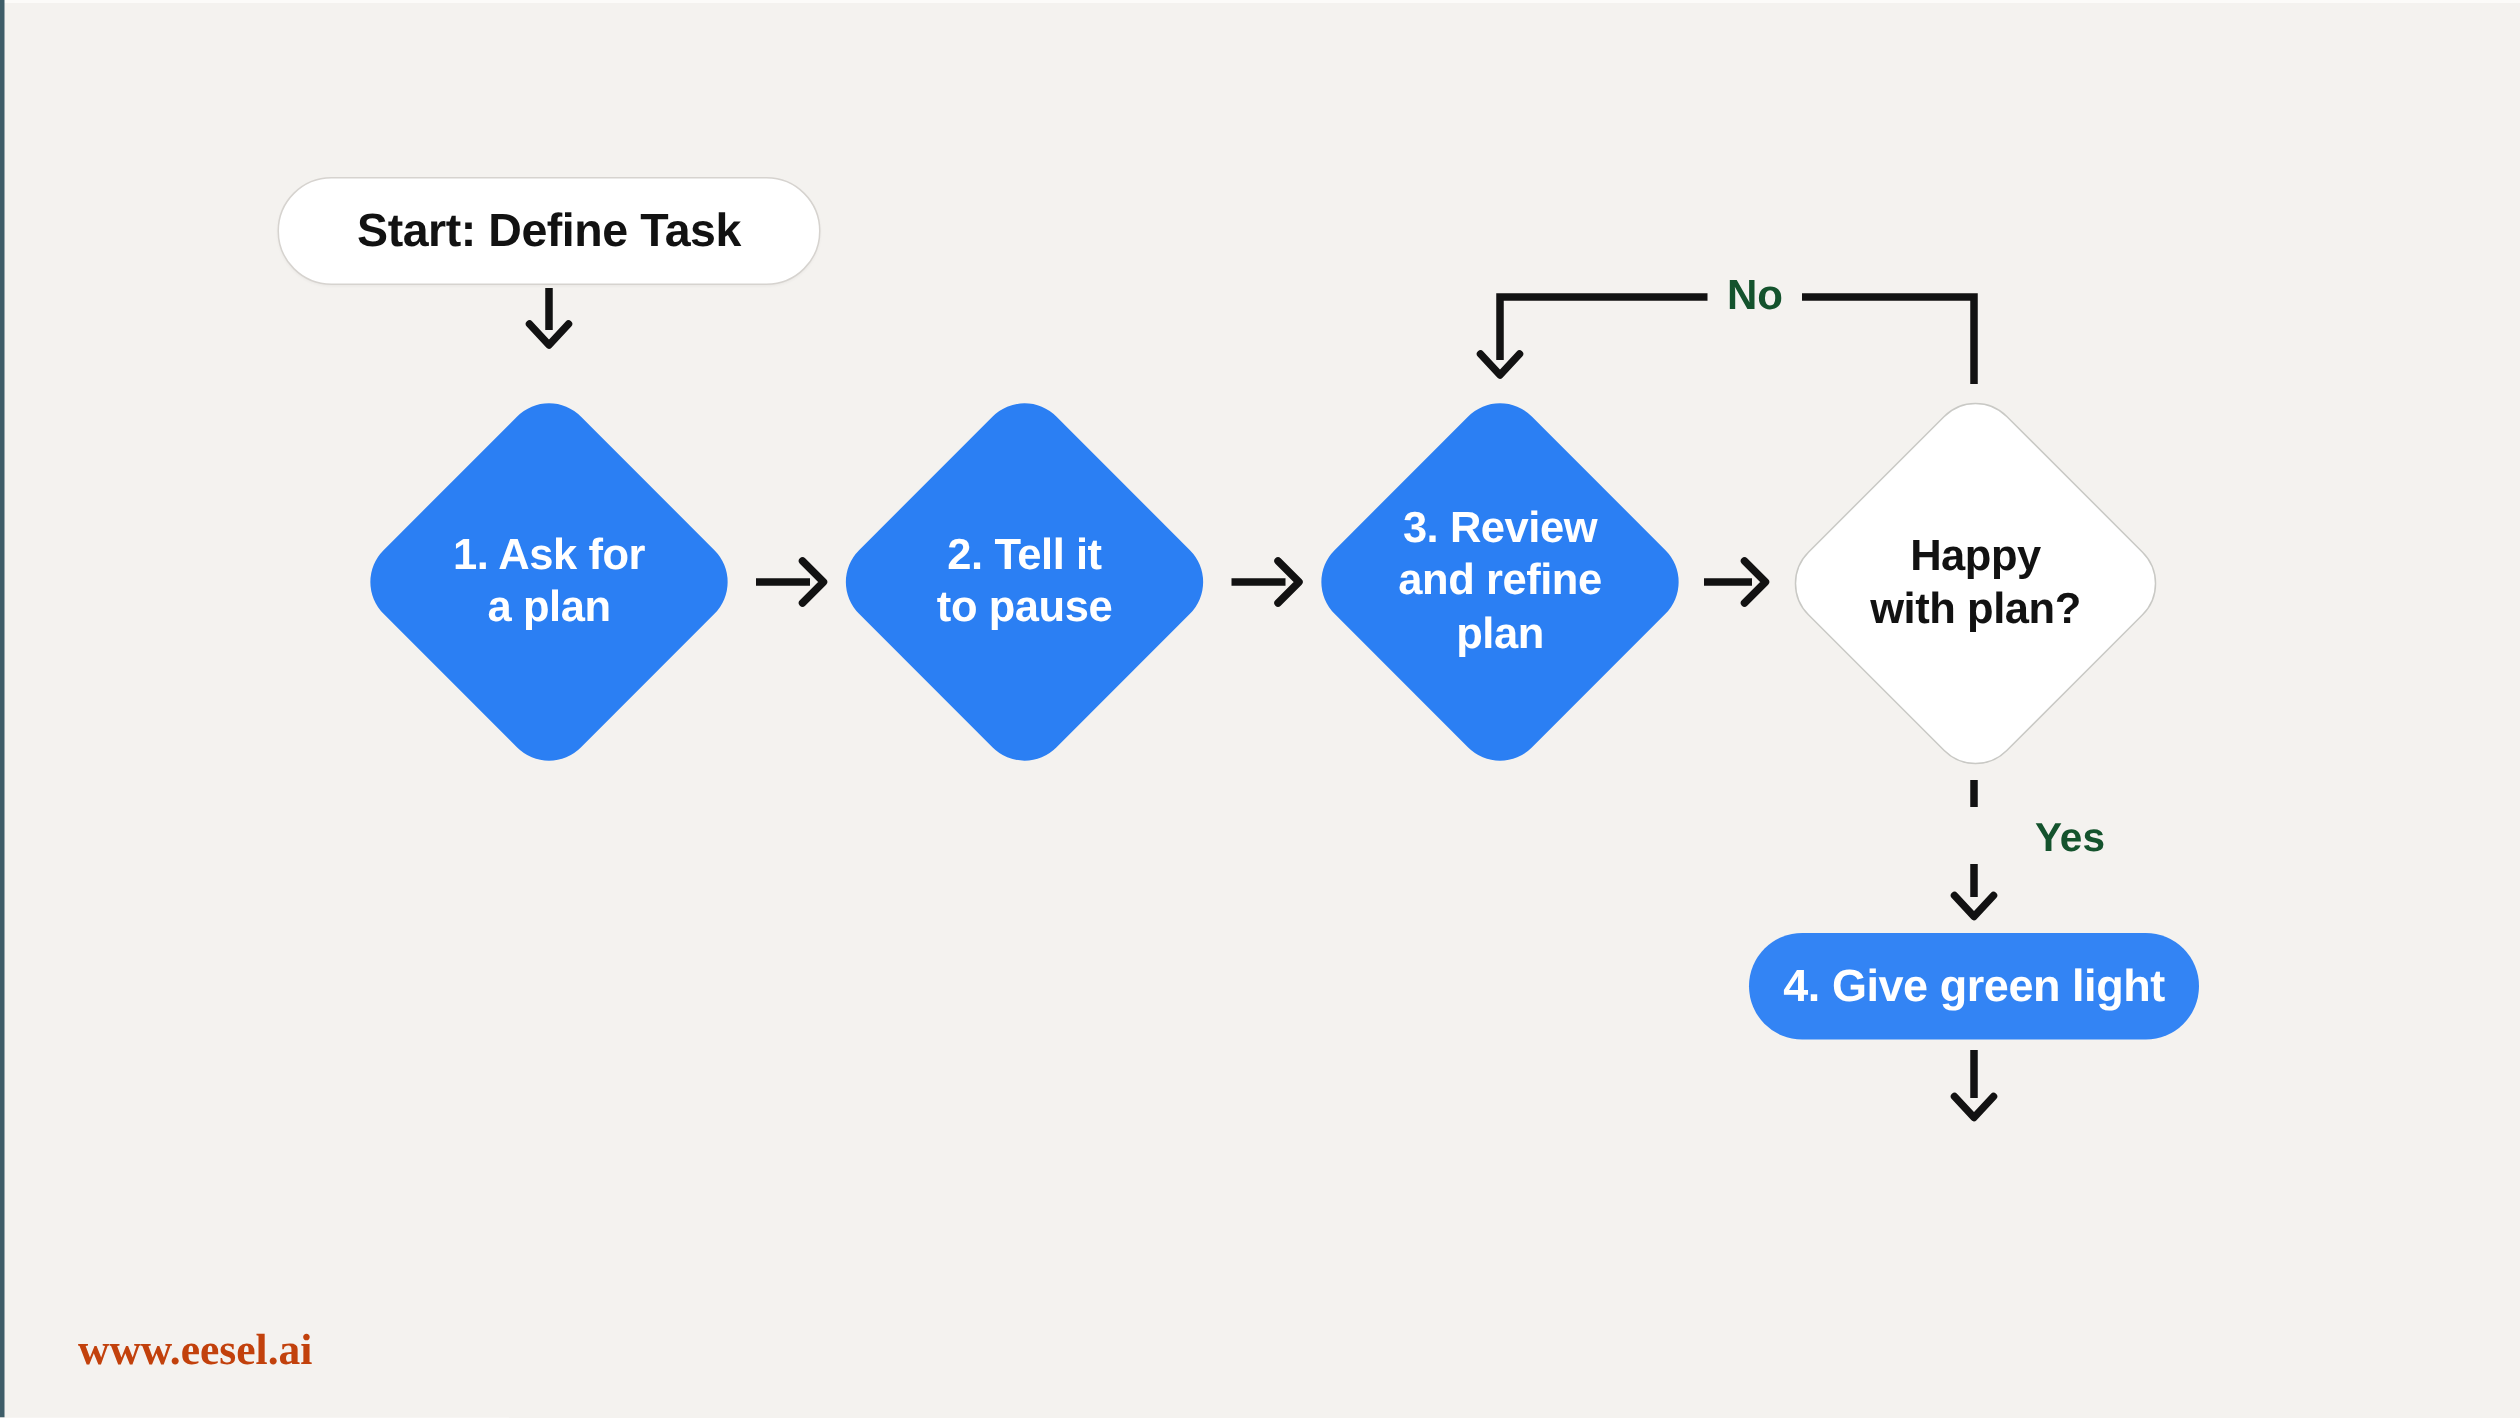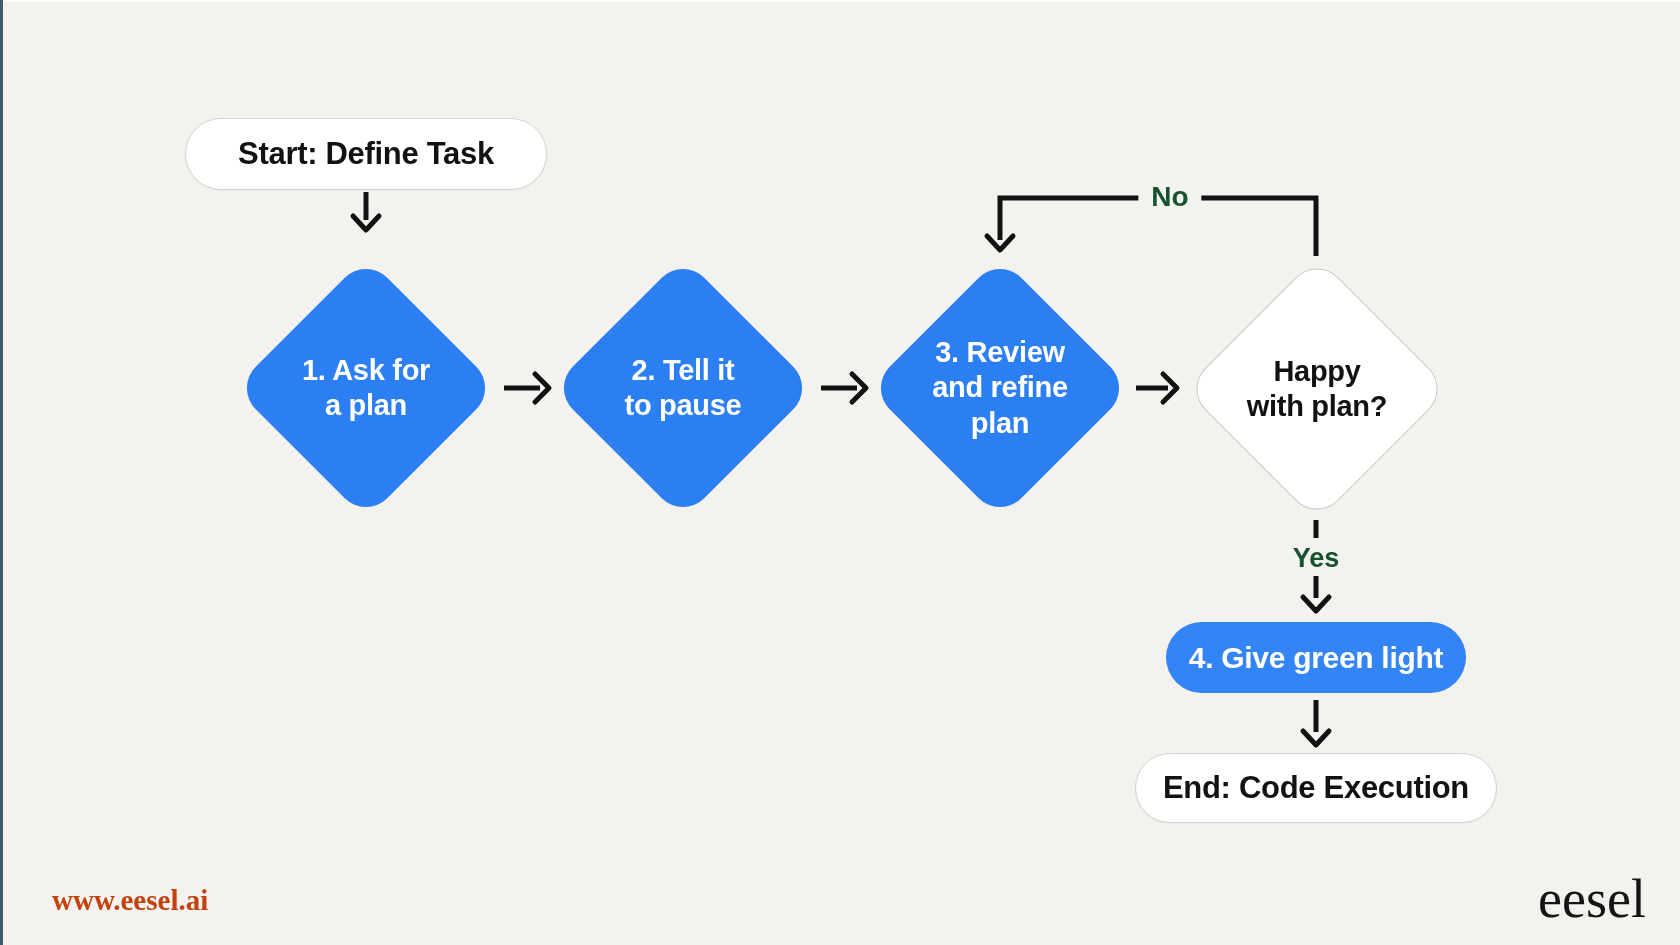--- a/index.html
+++ b/index.html
@@ -48,21 +48,21 @@
     color:#FFFFFF;letter-spacing:-0.3px;
   }
   .diamond-white .diamond-inner{color:#121212;}
   .dline{display:block;}
 
   .edge-label{
     position:absolute;transform:translateX(-50%);
     font-weight:bold;color:#14532d;
   }
   .label-no{left:1170px;top:181px;font-size:28px;background:#F4F2EF;padding:0 13px;}
-  .label-yes{left:1316px;top:543px;font-size:27px;text-align:center;}
+  .label-yes{left:1380px;top:543px;font-size:27px;text-align:center;}
 
   .footer-site{
     position:absolute;left:52px;top:884px;
     font-family:"Liberation Serif",serif;font-weight:bold;font-size:29px;color:#c2410c;
   }
   .footer-brand{
     position:absolute;right:34px;top:868px;
     font-family:"Liberation Serif",serif;font-size:54px;color:#151515;
   }
 </style>
@@ -130,22 +130,18 @@
     </div>
   </div>
 
   <div class="edge-label label-no">No</div>
   <div class="edge-label label-yes">Yes</div>
 
   <div class="node pill-blue">
     <span>4. Give green light</span>
   </div>
 
-  <div class="node pill-white pill-end">
-    <span>End: Code Execution</span>
-  </div>
 
   <div class="footer-site">www.eesel.ai</div>
-  <div class="footer-brand">eesel</div>
 
   <div class="edge-stripe-top"></div>
   <div class="edge-stripe-left"></div>
 </div>
 
 </body></html>

